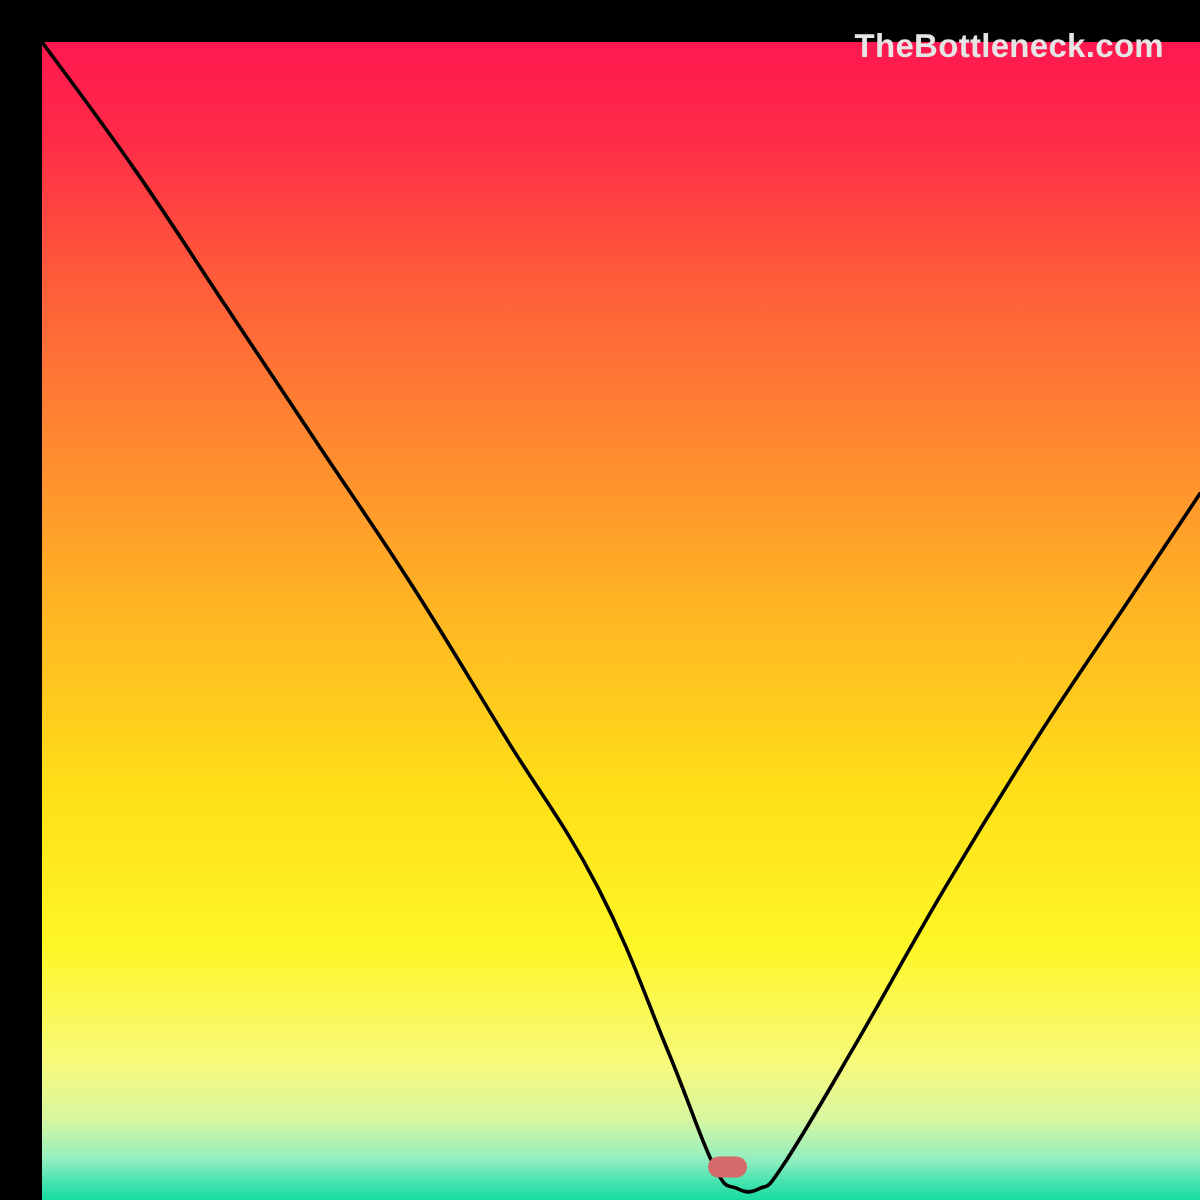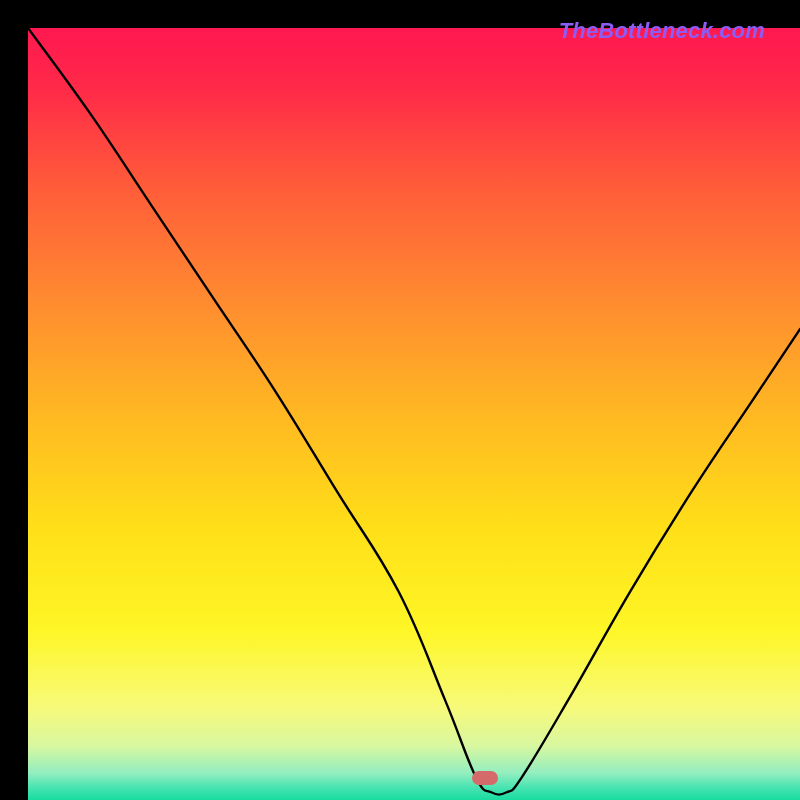--- a/index.html
+++ b/index.html
@@ -22,27 +22,26 @@
   .plot {
     position: absolute;
     left: 14px;
     top: 14px;
     width: 772px;
     height: 772px;
   }
   .watermark {
     position: absolute;
     top: 4px;
-    right: 21px;
-    color: #8b5cf6;
+    right: 10px;
+    color: #e5e5e5;
     font-size: 22px;
     font-weight: 600;
     letter-spacing: 0.2px;
     user-select: none;
-    font-style: italic;
   }
   .marker {
     position: absolute;
     width: 26px;
     height: 14px;
     border-radius: 7px;
     background: #d46a6a;
     transform: translate(-50%, -50%);
   }
 </style>

